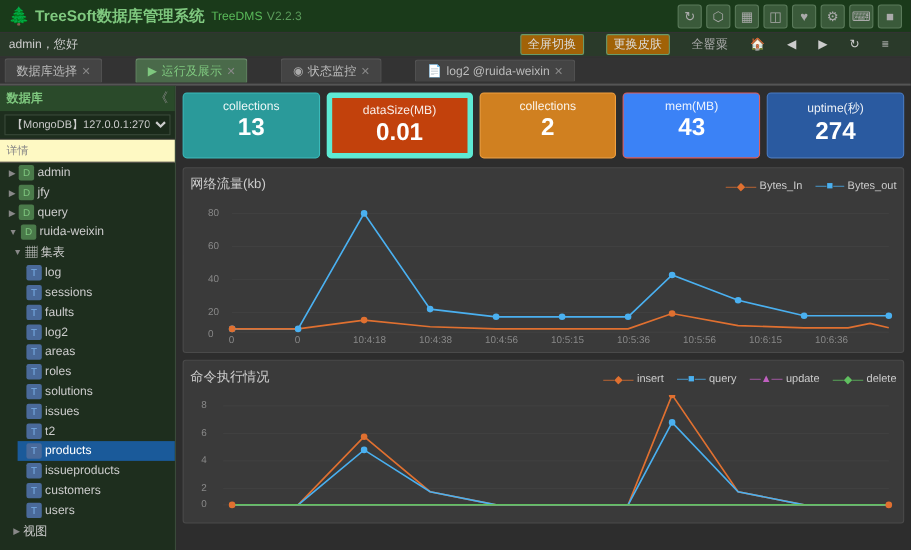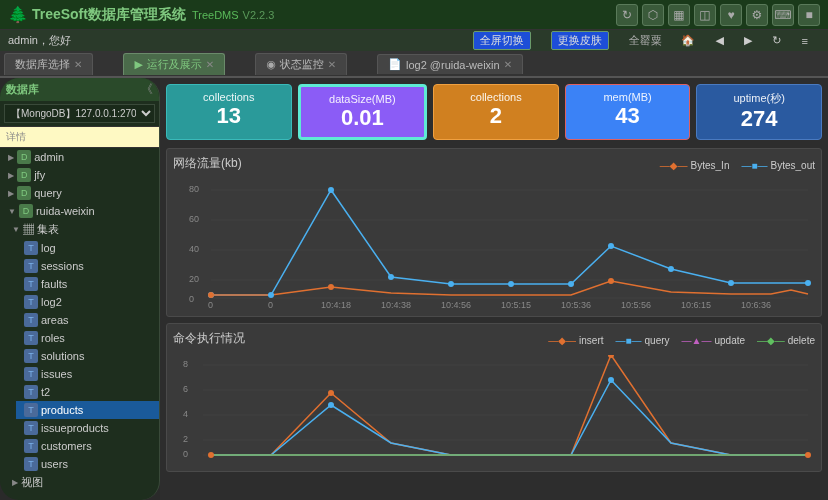--- a/index.html
+++ b/index.html
@@ -9,32 +9,32 @@
     #titlebar { background: #1a3a1a; height: 30px; display: flex; align-items: center; padding: 0 8px; border-bottom: 1px solid #333; }
     #titlebar .logo { color: #7fc87f; font-size: 14px; font-weight: bold; margin-right: 6px; }
     #titlebar .version { color: #5a9a5a; font-size: 11px; }
     #titlebar .toolbar-icons { margin-left: auto; display: flex; gap: 4px; align-items: center; }
     #titlebar .toolbar-icons span { background: #3a5a3a; border: 1px solid #5a7a5a; border-radius: 3px; width: 22px; height: 22px; display: flex; align-items: center; justify-content: center; color: #aaa; font-size: 12px; cursor: pointer; }
 
     
     #menubar { background: #2a3a2a; height: 22px; display: flex; align-items: center; padding: 0 8px; border-bottom: 1px solid #333; }
     #menubar span { color: #ccc; font-size: 11px; margin-right: 12px; cursor: pointer; }
     #menubar .right { margin-left: auto; display: flex; gap: 8px; align-items: center; }
-    #menubar .btn { background: #1d4ed8; border: 1px solid #6a9a6a; border-radius: 2px; padding: 1px 6px; color: #ddd; cursor: pointer; font-size: 11px; }
+    #menubar .btn { background: #a16207; border: 1px solid #6a9a6a; border-radius: 2px; padding: 1px 6px; color: #ddd; cursor: pointer; font-size: 11px; }
 
     
     #tabbar { background: #333; height: 26px; display: flex; align-items: center; padding: 0 4px; border-bottom: 2px solid #555; gap: 28px; }
     .tab { display: flex; align-items: center; padding: 3px 10px; background: #444; border: 1px solid #555; border-bottom: none; border-radius: 3px 3px 0 0; margin-right: 2px; cursor: pointer; font-size: 11px; color: #bbb; gap: 4px; }
     .tab .close { color: #888; font-size: 10px; cursor: pointer; }
 
     
     #main { display: flex; height: calc(500px - 78px); }
 
     
-    #sidebar { width: 160px; background: #1e2e1e; border-right: 1px solid #3a4a3a; flex-shrink: 0; overflow-y: auto; border-radius: 19px; }
+    #sidebar { width: 160px; background: #1e2e1e; border-right: 1px solid #3a4a3a; flex-shrink: 0; overflow-y: auto; }
     #sidebar-header { background: #2a4a2a; padding: 3px 6px; display: flex; align-items: center; justify-content: space-between; }
     #sidebar-header .title { color: #7fc87f; font-size: 11px; font-weight: bold; }
     #sidebar-header .collapse { color: #888; cursor: pointer; }
     .section-label { color: #888; font-size: 10px; padding: 3px 6px; background: #fef9c3; border-bottom: 1px solid #333; }
     .db-selector { padding: 3px 4px; border-bottom: 1px solid #333; }
     .db-selector select { width: 100%; background: #1a2a1a; color: #ccc; border: 1px solid #3a4a3a; font-size: 10px; padding: 2px; }
     .tree-item { display: flex; align-items: center; padding: 2px 4px 2px 8px; cursor: pointer; gap: 3px; }
     .tree-item.selected { background: #1a5a9a; }
     .tree-item .icon { width: 14px; height: 14px; border-radius: 2px; flex-shrink: 0; display: flex; align-items: center; justify-content: center; font-size: 9px; }
     .tree-item .icon.db { background: #4a7a4a; color: #7fc87f; }
@@ -44,21 +44,21 @@
     .tree-group { margin-left: 8px; }
     .triangle { color: #888; font-size: 8px; }
 
     
     #content { flex: 1; background: #2d2d2d; overflow-y: auto; padding: 6px; }
 
     
     #stat-cards { display: flex; gap: 6px; margin-bottom: 8px; }
     .stat-card { flex: 1; border-radius: 4px; padding: 6px 10px; text-align: center; }
     .stat-card.cyan { background: #2a9a9a; border: 1px solid #3ababa; }
-    .stat-card.green { background: #8b5cf6; border: 3px solid #5eead4; }
+    .stat-card.green { background: #c2410c; border: 5px solid #5eead4; }
     .stat-card.orange { background: #d08020; border: 1px solid #f0a040; }
     .stat-card.red { background: #3b82f6; border: 1px solid #e06060; }
     .stat-card.blue { background: #2a5aa0; border: 1px solid #4a7ac0; }
     .stat-card .label { font-size: 11px; color: rgba(255,255,255,0.9); }
     .stat-card .value { font-size: 22px; font-weight: bold; color: #fff; line-height: 1.2; }
 
     
     .chart-container { background: #3a3a3a; border: 1px solid #4a4a4a; border-radius: 3px; margin-bottom: 6px; padding: 6px; }
     .chart-title { font-size: 12px; color: #ccc; margin-bottom: 4px; }
     .chart-legend { display: flex; gap: 12px; align-items: center; font-size: 10px; float: right; margin-top: -18px; }

